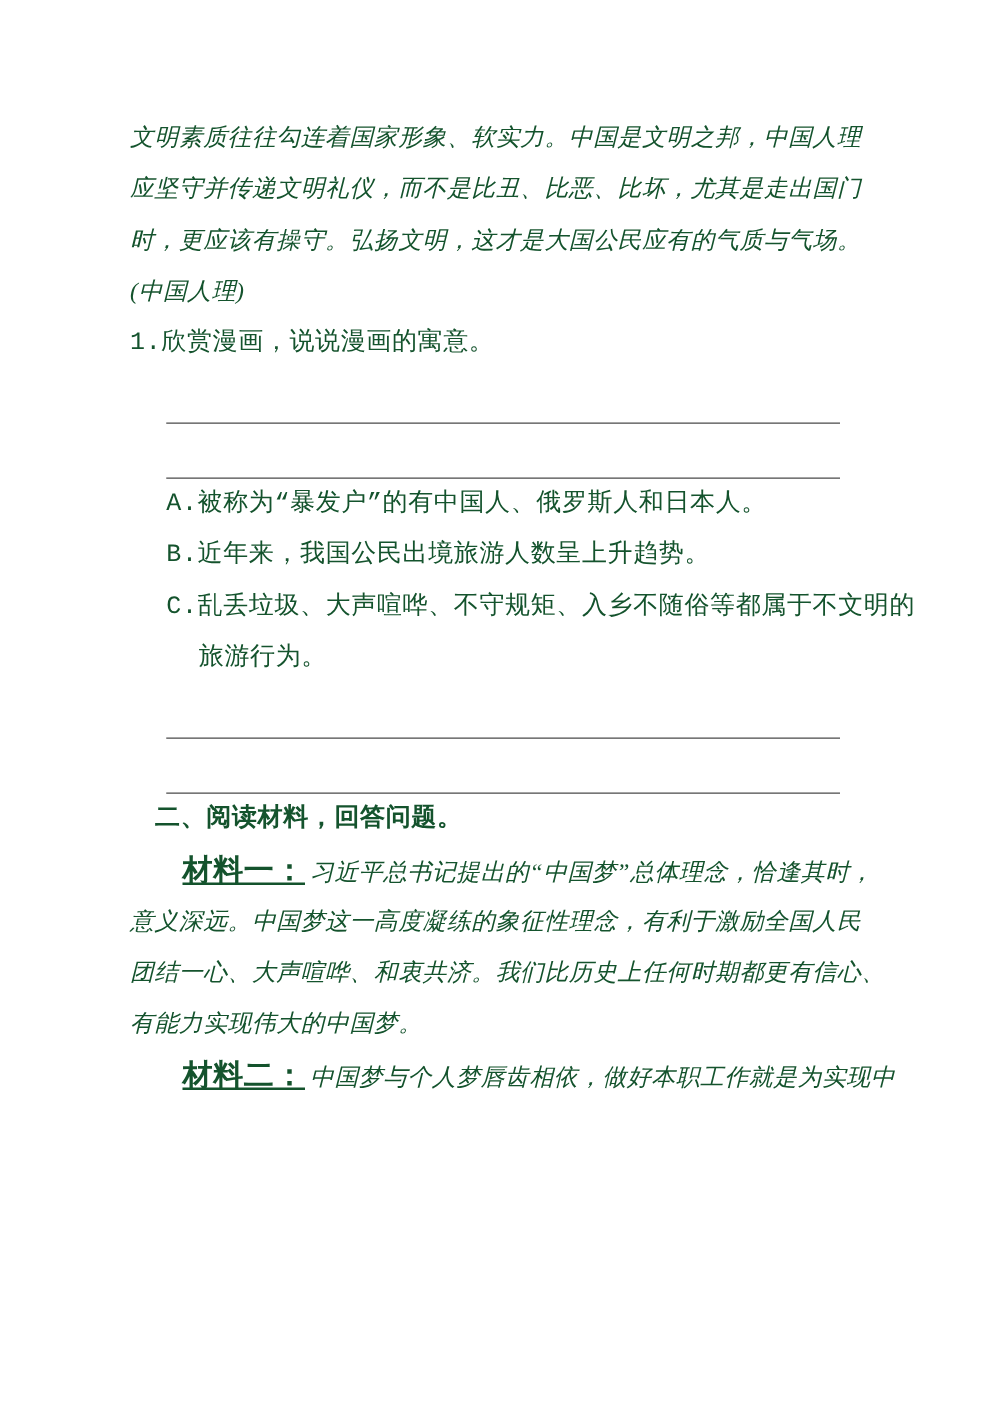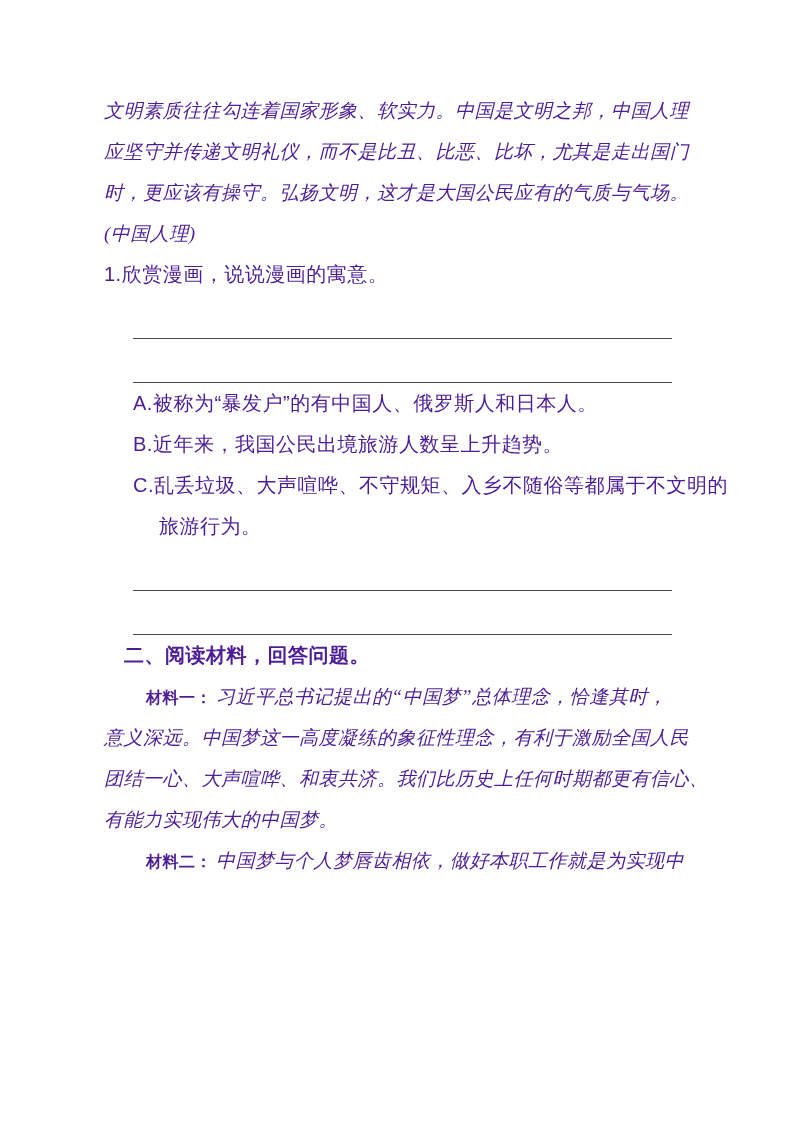--- a/index.html
+++ b/index.html
@@ -8,38 +8,38 @@
     background: #e8e8e8;
   }
   .page {
     position: relative;
     width: 793px;
     height: 1122px;
     margin: 0 auto;
     background: #ffffff;
     box-sizing: border-box;
     padding: 90px 101px 0 104px;
-    color: #4c1d95;
+    color: #14532d;
     overflow: hidden;
   }
   .line {
     height: 41px;
     line-height: 41px;
     white-space: nowrap;
   }
   
   .kai {
     font-family: "Liberation Serif", "DejaVu Serif", serif;
     font-style: italic;
     font-size: 19px;
     letter-spacing: 0.5px;
   }
   
   .sans {
-    font-family: Liberation Sans, sans-serif;
+    font-family: Liberation Mono, monospace;
     font-style: normal;
     font-size: 20px;
     letter-spacing: 0.5px;
   }
   .bold { font-weight: bold; margin-left: 20px; }
   .opt { padding-left: 29px; }
   .opt-cont { padding-left: 55px; }
   .indent2 { padding-left: 42px; }
   .blank-row {
     position: relative;
@@ -50,22 +50,23 @@
     left: 29px;
     right: 20px;
     bottom: 0;
     height: 0;
     border-bottom: 1.5px solid #4a4a4a;
   }
   .mat-label {
     font-family: "Liberation Sans", "DejaVu Sans", sans-serif;
     font-style: normal;
     font-weight: bold;
-    font-size: 16px;
+    font-size: 24px;
     margin-right: 4px;
+    text-decoration: underline;
   }
 </style>
 </head>
 <body>
 
 <div class="page">
 
   <div>
     <div class="line kai">文明素质往往勾连着国家形象、软实力。中国是文明之邦，中国人理</div>
     <div class="line kai">应坚守并传递文明礼仪，而不是比丑、比恶、比坏，尤其是走出国门</div>

